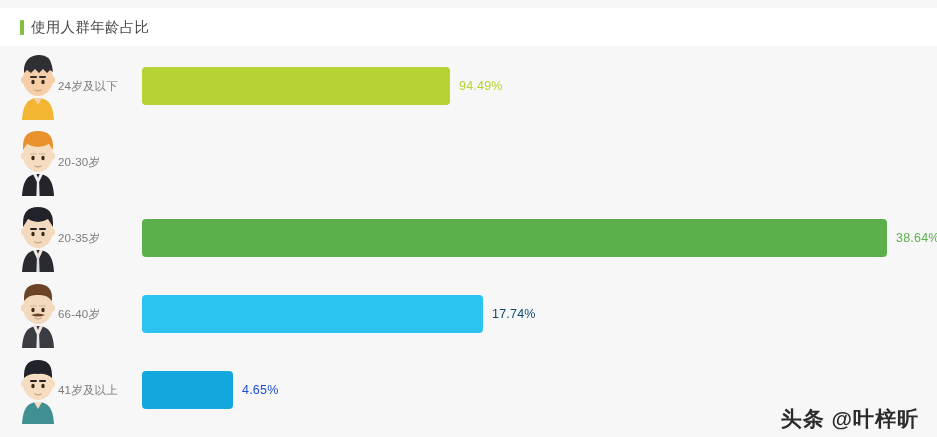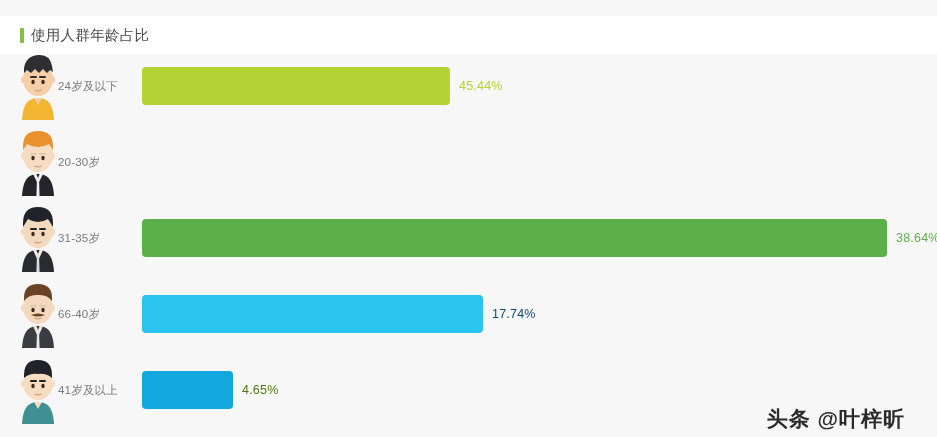--- a/index.html
+++ b/index.html
@@ -22,21 +22,21 @@
     left: 0;
     top: 0;
     width: 937px;
     height: 437px;
     background: #f7f7f7;
   }
   
   .header {
     position: absolute;
     left: 0;
-    top: 16px;
+    top: 8px;
     width: 937px;
     height: 38px;
     background: #ffffff;
     display: flex;
     align-items: center;
   }
   .title-accent {
     width: 4px;
     height: 15px;
     background: #82bf40;
@@ -98,21 +98,21 @@
   }
   .bar-value {
     font-size: 12.5px;
     margin-left: 9px;
     white-space: nowrap;
     letter-spacing: 0.2px;
   }
   
   .watermark {
     position: absolute;
-    right: 32px;
+    right: 18px;
     bottom: 8px;
     font-size: 21px;
     font-weight: bold;
     color: #2b2b2b;
     letter-spacing: 1px;
     line-height: 1;
     margin-top: 44px;
   }
 </style>
 </head>
@@ -139,21 +139,21 @@
                 <ellipse cx="17" cy="30" rx="1.7" ry="2.2" fill="#3a2a1e"></ellipse>
                 <ellipse cx="27" cy="30" rx="1.7" ry="2.2" fill="#3a2a1e"></ellipse>
                 <path d="M19 38 Q22 40 25 38" stroke="#c49a78" stroke-width="1.2" fill="none" stroke-linecap="round"></path>
                 <path d="M22 46 C12 46 7 52 6 68 L38 68 C37 52 32 46 22 46 Z" fill="#f2b632"></path>
                 <path d="M18 46 L22 53 L26 46 Z" fill="#f6cfa8"></path>
               </svg></div>
           </div>
           <div class="row-label">24岁及以下</div>
           <div class="bar-area">
             <div class="bar" style="width: 308px; background: rgb(181, 211, 52);"></div>
-            <div class="bar-value" style="color: rgb(181, 211, 52);">45.44%</div>
+            <div class="bar-value" style="color: rgb(181, 211, 52);">94.49%</div>
           </div>
         </div>
         <div class="row">
           <div class="avatar-wrap">
             <div class="avatar"><svg viewBox="0 0 44 68" width="44" height="68">
                 <ellipse cx="22" cy="27" rx="15" ry="17" fill="#f6dcc0"></ellipse>
                 <ellipse cx="7.5" cy="28" rx="2.6" ry="3.4" fill="#f6dcc0"></ellipse>
                 <ellipse cx="36.5" cy="28" rx="2.6" ry="3.4" fill="#f6dcc0"></ellipse>
                 <path d="M7 18 Q7 3 22 3 Q37 3 37 18 L37 22 L33 16 Q22 22 11 16 L7 22 Z" fill="#e8912d"></path>
                 <rect x="14" y="25" width="7" height="1.6" rx="0.8" fill="#d9c3a8"></rect>
@@ -178,21 +178,21 @@
                 <rect x="14" y="24" width="7" height="2" rx="1" fill="#22222a"></rect>
                 <rect x="23" y="24" width="7" height="2" rx="1" fill="#22222a"></rect>
                 <ellipse cx="17" cy="30" rx="1.7" ry="2.2" fill="#3a2a1e"></ellipse>
                 <ellipse cx="27" cy="30" rx="1.7" ry="2.2" fill="#3a2a1e"></ellipse>
                 <path d="M19 38 Q22 40 25 38" stroke="#c49a78" stroke-width="1.2" fill="none" stroke-linecap="round"></path>
                 <path d="M22 46 C12 46 7 52 6 68 L38 68 C37 52 32 46 22 46 Z" fill="#2a2a31"></path>
                 <path d="M17 46 L22 57 L27 46 L24 45 L22 50 L20 45 Z" fill="#f4ece2"></path>
                 <path d="M21 51 L23 51 L23.6 68 L20.4 68 Z" fill="#dcdcdc"></path>
               </svg></div>
           </div>
-          <div class="row-label">31-35岁</div>
+          <div class="row-label">20-35岁</div>
           <div class="bar-area">
             <div class="bar" style="width: 745px; background: rgb(92, 176, 76);"></div>
             <div class="bar-value" style="color: rgb(92, 176, 76);">38.64%</div>
           </div>
         </div>
         <div class="row">
           <div class="avatar-wrap">
             <div class="avatar"><svg viewBox="0 0 44 68" width="44" height="68">
                 <ellipse cx="22" cy="27" rx="15" ry="17" fill="#f3d9bd"></ellipse>
                 <ellipse cx="7.5" cy="28" rx="2.6" ry="3.4" fill="#f3d9bd"></ellipse>
@@ -227,21 +227,21 @@
                 <ellipse cx="17" cy="30" rx="1.7" ry="2.2" fill="#3a2a1e"></ellipse>
                 <ellipse cx="27" cy="30" rx="1.7" ry="2.2" fill="#3a2a1e"></ellipse>
                 <path d="M19 38 Q22 40 25 38" stroke="#c49a78" stroke-width="1.2" fill="none" stroke-linecap="round"></path>
                 <path d="M22 46 C12 46 7 52 6 68 L38 68 C37 52 32 46 22 46 Z" fill="#3f8f93"></path>
                 <path d="M18 46 L22 53 L26 46 Z" fill="#f6dcc0"></path>
               </svg></div>
           </div>
           <div class="row-label">41岁及以上</div>
           <div class="bar-area">
             <div class="bar" style="width: 91px; background: rgb(18, 168, 221);"></div>
-            <div class="bar-value" style="color: #4d7c0f;">4.65%</div>
+            <div class="bar-value" style="color: #1d4ed8;">4.65%</div>
           </div>
         </div>
       </div>
 
     <div class="watermark">头条 @叶梓昕</div>
 
   </div>
 </div>
 
 </body></html>

